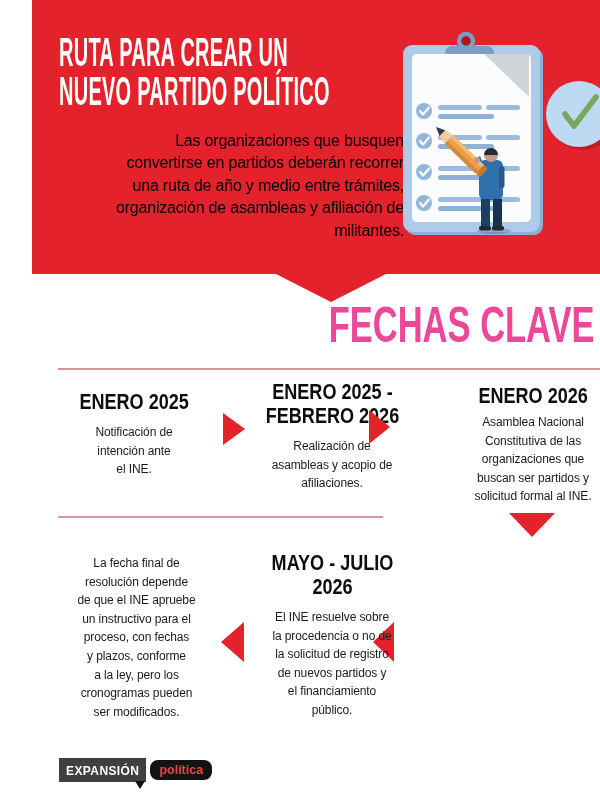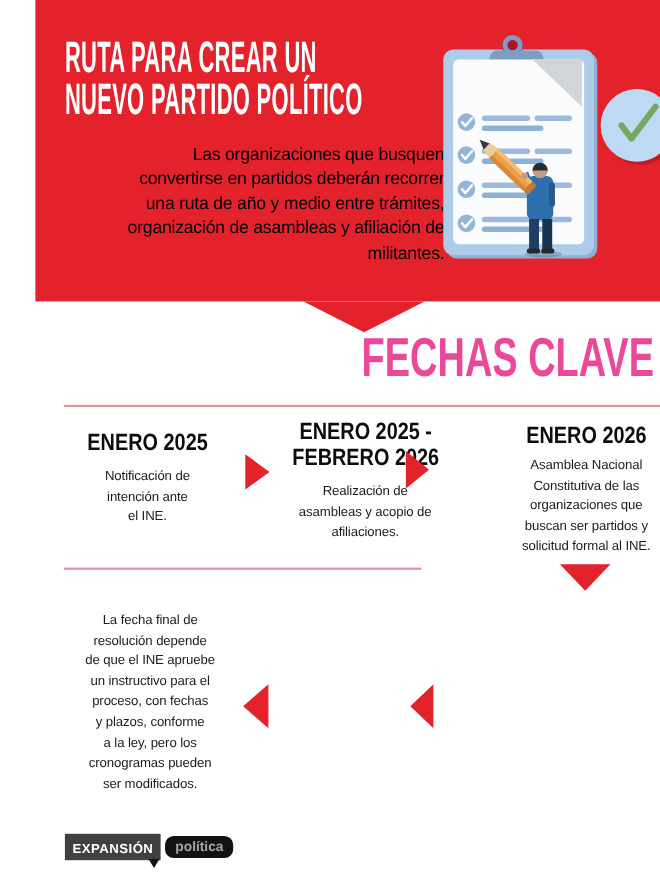--- a/index.html
+++ b/index.html
@@ -66,21 +66,21 @@
   .arr-dn { left:477px; top:513px; border-left:23px solid transparent; border-right:23px solid transparent; border-top:24px solid #e4222b; }
   .arr-l1 { left:341px; top:622px; border-top:20px solid transparent; border-bottom:20px solid transparent; border-right:21px solid #e4222b; }
   .arr-l2 { left:189px; top:622px; border-top:20px solid transparent; border-bottom:20px solid transparent; border-right:23px solid #e4222b; }
   
   .logo { position:absolute; left:27px; top:758px; display:flex; align-items:stretch; }
   .logo-red {
     background:#404040; color:#fff; font-weight:bold; font-size:12px;
     padding:4px 7px 3px 7px; letter-spacing:0.4px; display:flex; align-items:center;
   }
   .logo-black {
-    background:#121212; color:#a3a3a3; font-weight:bold; font-size:12.5px;
+    background:#121212; color:#ef4444; font-weight:bold; font-size:12.5px;
     padding:3px 9px; margin-left:2px; border:2px solid #fff; border-radius:10px;
     display:flex; align-items:center; position:relative;
   }
   .logo-tail {
     position:absolute; left:76px; top:23px; width:0; height:0;
     border-left:5px solid transparent; border-right:5px solid transparent;
     border-top:8px solid #121212;
   }
 </style>
 </head>
@@ -202,20 +202,30 @@
 Constitutiva de las
 organizaciones que
 buscan ser partidos y
 solicitud formal al INE.</p>
   </section>
 
   <div class="divider d2"></div>
   <div class="arr arr-dn"></div>
 
   <div class="arr arr-l1"></div>
+  <section class="step s5">
+    <h3><span>MAYO - JULIO
+2026</span></h3>
+    <p class="body">El INE resuelve sobre
+la procedencia o no de
+la solicitud de registro
+de nuevos partidos y
+el financiamiento
+público.</p>
+  </section>
   <div class="arr arr-l2"></div>
   <section class="step s6">
     <p class="body">La fecha final de
 resolución depende
 de que el INE apruebe
 un instructivo para el
 proceso, con fechas
 y plazos, conforme
 a la ley, pero los
 cronogramas pueden

